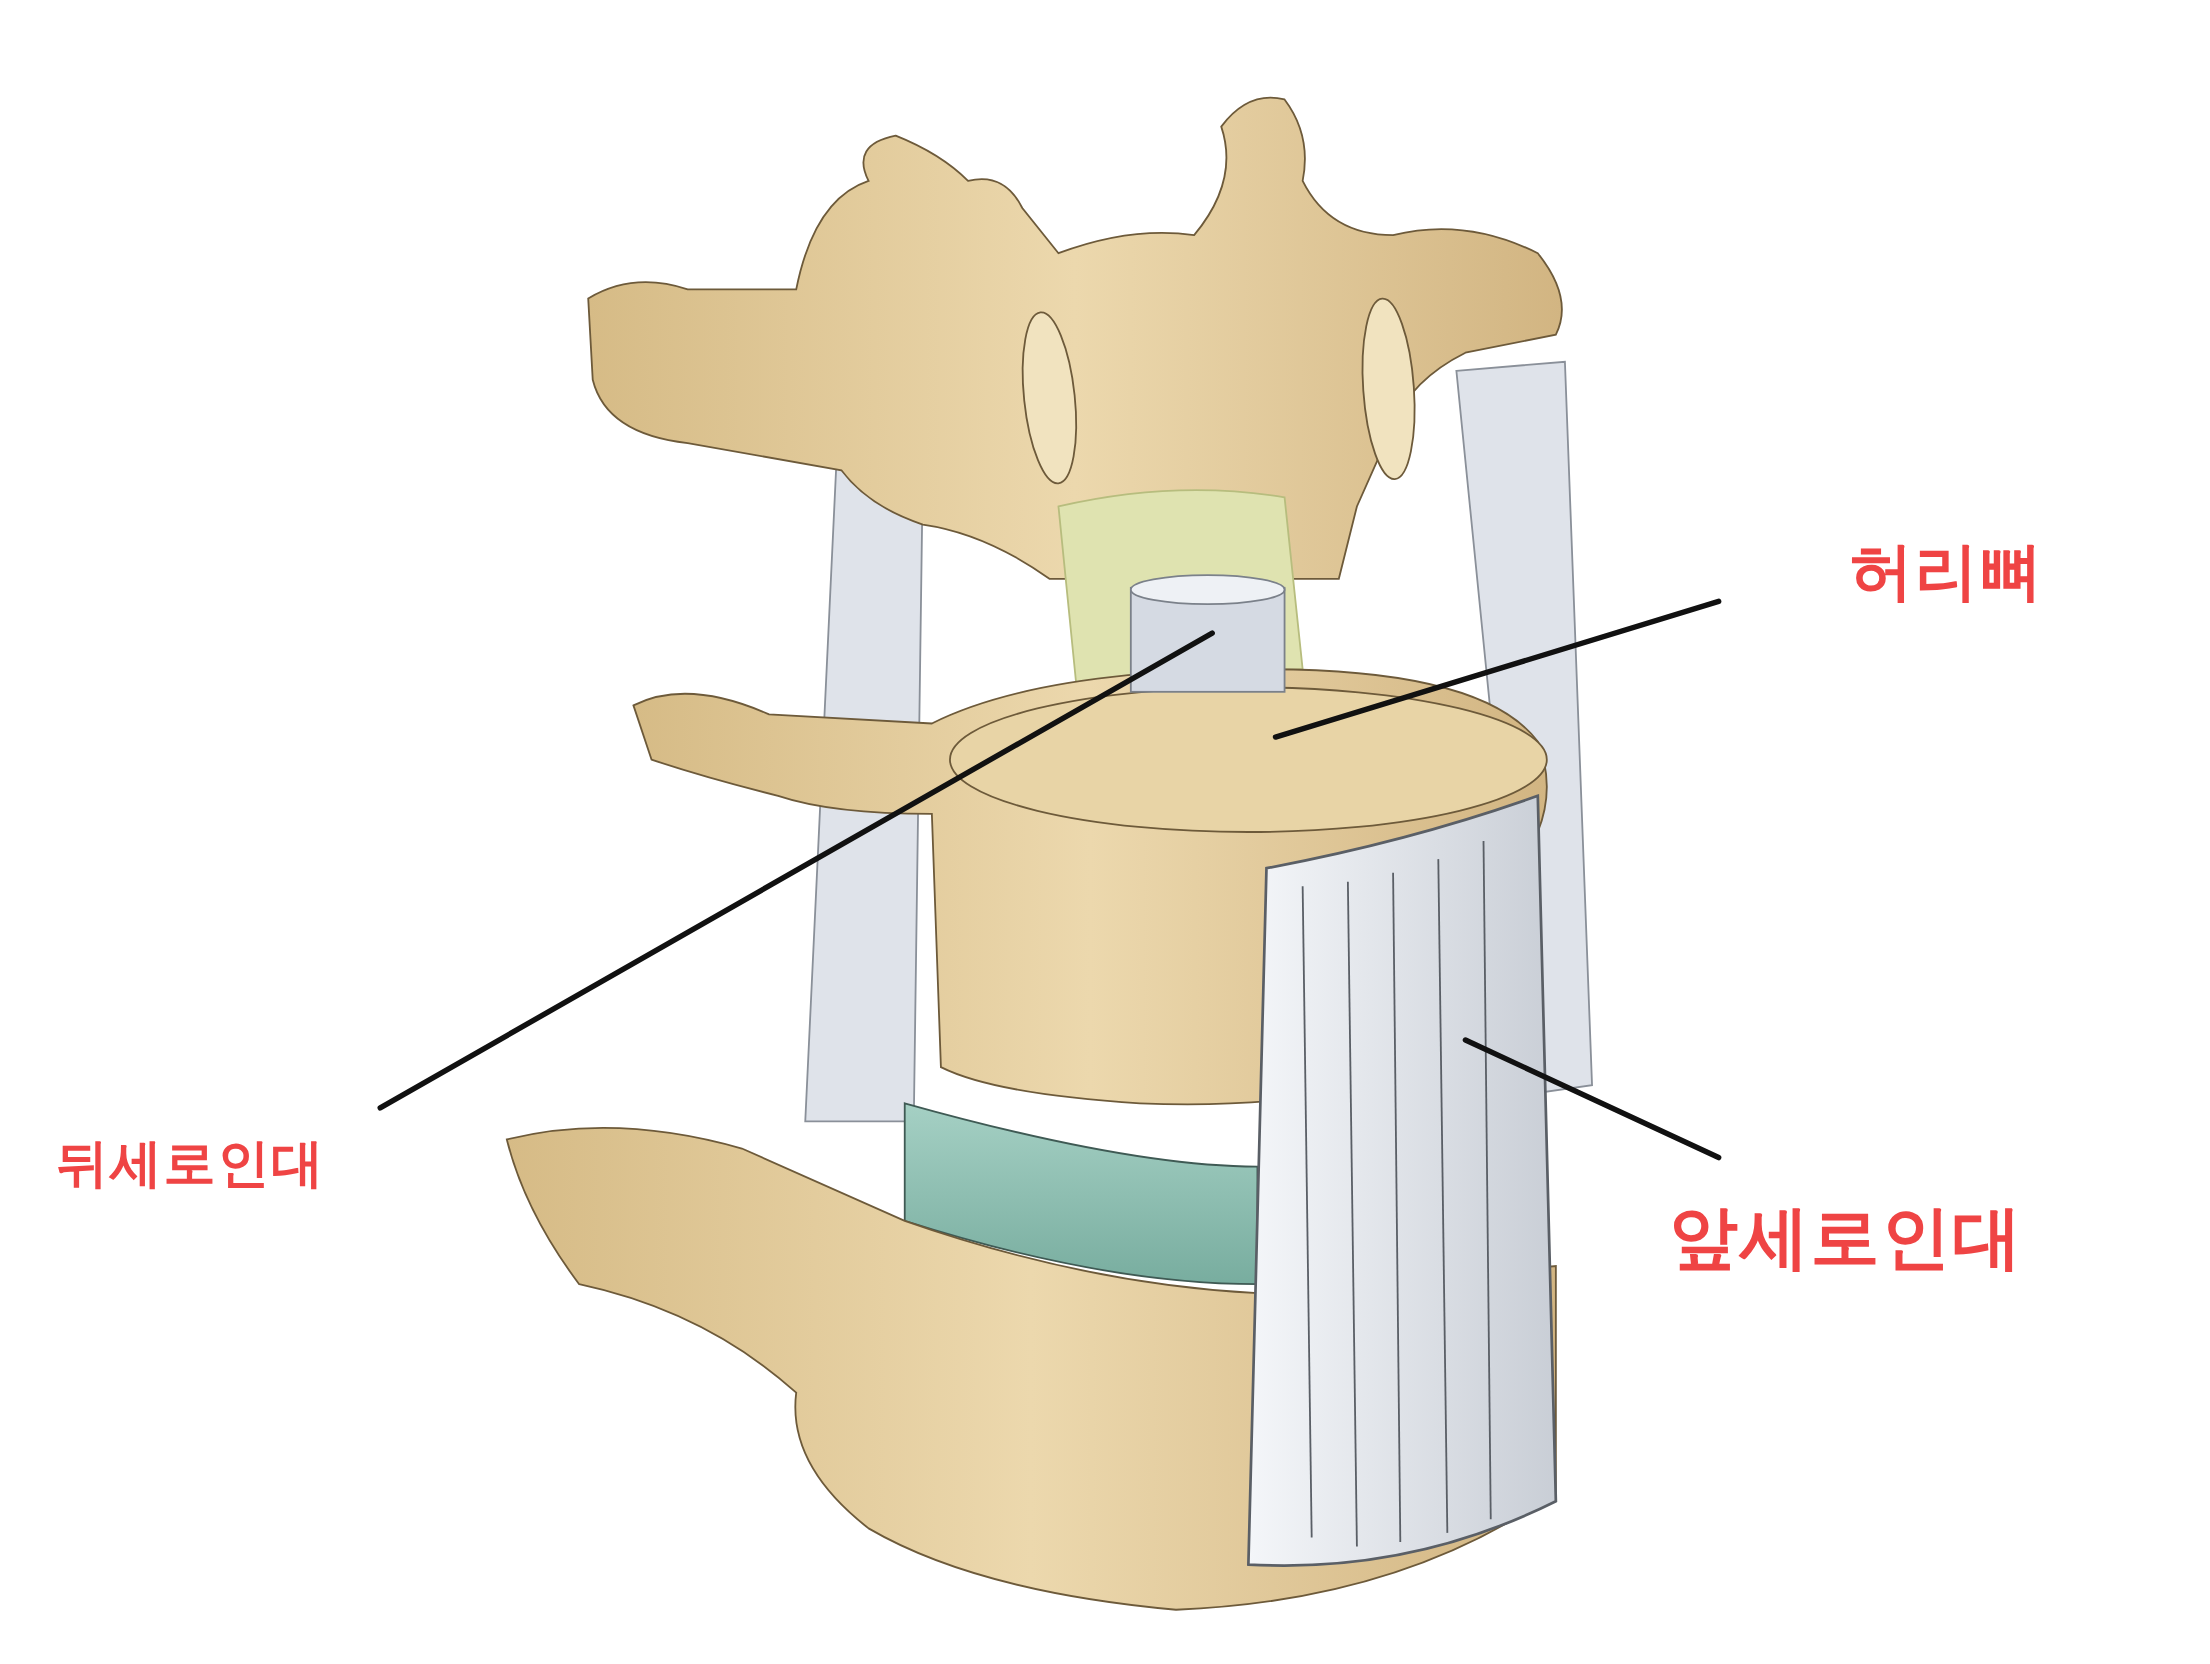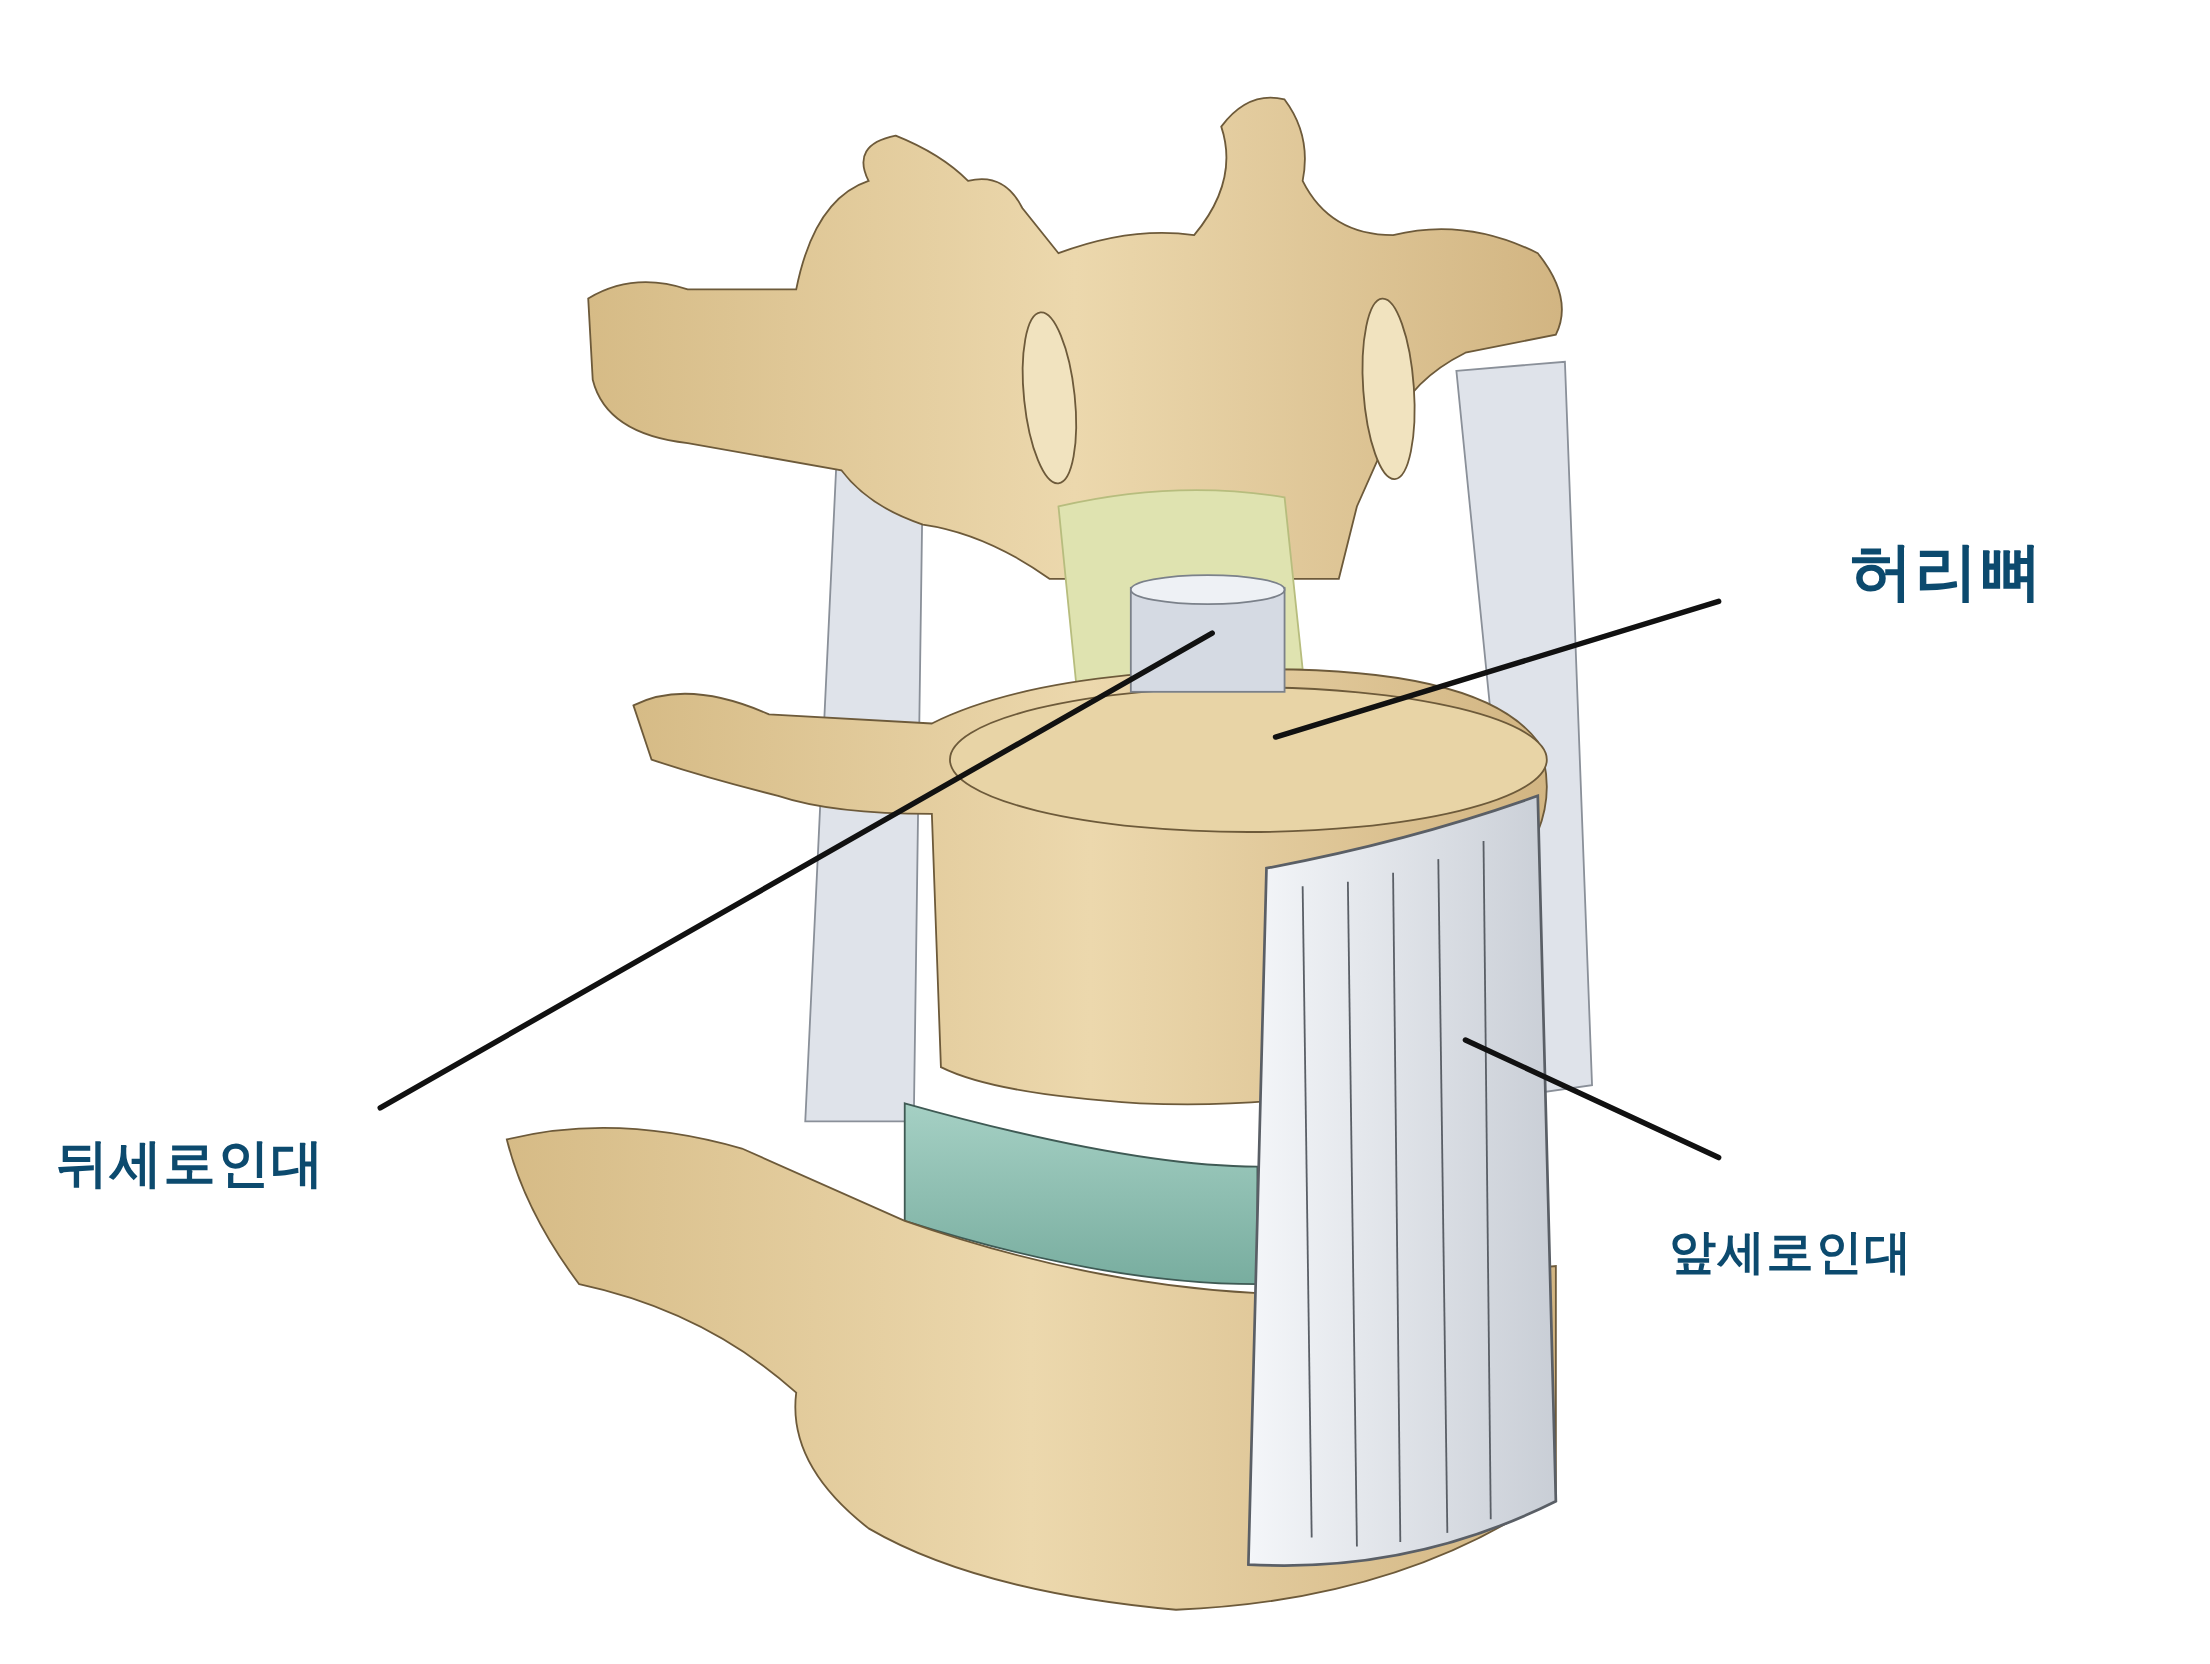--- a/index.html
+++ b/index.html
@@ -1,21 +1,21 @@
 <!DOCTYPE html>
 <html style="font-size:14.5px"><head>
 <meta charset="utf-8">
 <style>
   html,body{margin:0;padding:0;background:#ffffff;}
   body{width:2211px;height:1664px;position:relative;overflow:hidden;font-family:"DejaVu Sans","Liberation Sans",sans-serif;}
   #art{position:absolute;left:0;top:0;width:2211px;height:1664px;}
-  .label{position:absolute;font-weight:bold;color:#0c4a6e;font-family:Liberation Serif, serif;letter-spacing:1.8px;white-space:nowrap;text-align:center;}
+  .label{position:absolute;font-weight:bold;color:#ef4444;font-family:Liberation Serif, serif;letter-spacing:1.8px;white-space:nowrap;text-align:center;}
   #lbl-vert{left:1850px;top:529px;font-size:63px;}
   #lbl-post{left:56px;top:1129px;font-size:52px;}
-  #lbl-ant{left:1669px;top:1221px;font-size:47px;}
+  #lbl-ant{left:1669px;top:1192px;font-size:69px;}
 </style>
 </head>
 <body>
 
 <svg id="art" viewBox="0 0 2444 1840" xmlns="http://www.w3.org/2000/svg">
   <defs>
     <linearGradient id="boneG" x1="0" y1="0" x2="1" y2="0">
       <stop offset="0" stop-color="#d6bb86"></stop>
       <stop offset="0.5" stop-color="#ecd8ad"></stop>
       <stop offset="1" stop-color="#d2b582"></stop>

